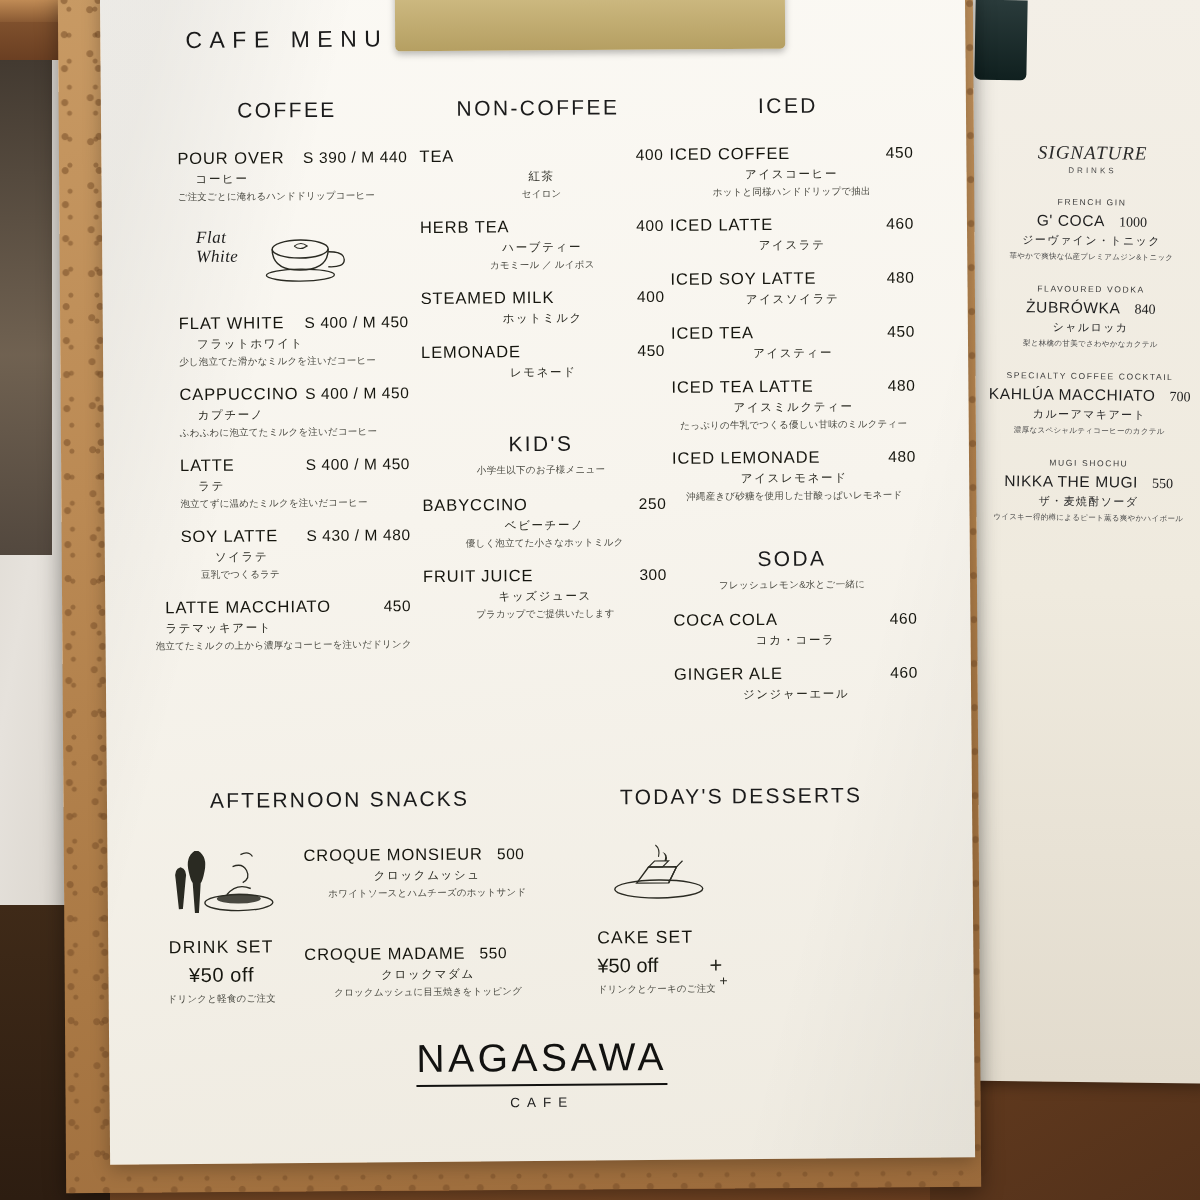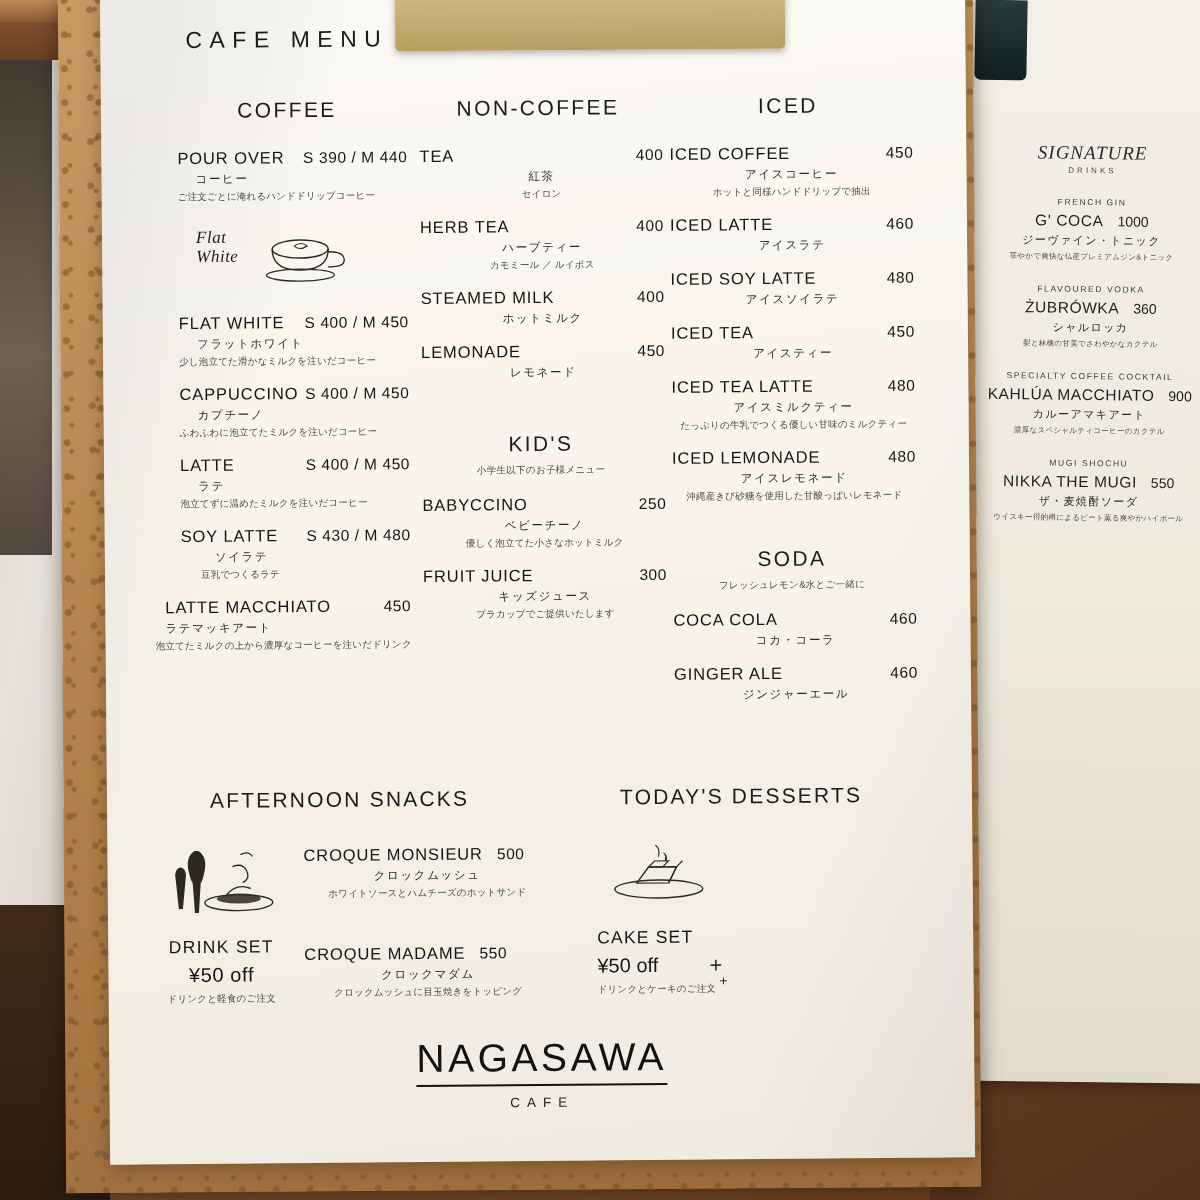--- a/index.html
+++ b/index.html
@@ -60,21 +60,21 @@
     background:linear-gradient(180deg,#2a3b3b,#10201f);
     border-radius:0 0 6px 6px;
     transform:rotate(1deg);
   }
   .rc-title { text-align:center; font-family:"Liberation Serif", serif; font-style:italic; font-size:19px; letter-spacing:1px; color:#2b2b2b; }
   .rc-sub { text-align:center; font-size:8px; letter-spacing:3px; color:#4a4a4a; margin-top:2px; }
   .rc-group { margin-top:22px; }
   .rc-cat { text-align:center; font-size:8.5px; letter-spacing:1.6px; color:#3b3b3b; }
   .rc-row { display:flex; justify-content:center; align-items:baseline; gap:14px; margin-top:5px; }
   .rc-name { font-size:15.5px; letter-spacing:.6px; color:#1e1e1e; }
-  .rc-price { font-size:14px; color:#1e1e1e; }
+  .rc-price { font-size:14px; color:#1e1e1e;font-family:Liberation Serif, serif; }
   .rc-jp { text-align:center; font-size:11px; letter-spacing:1.4px; color:#2b2b2b; margin-top:3px; }
   .rc-desc { text-align:center; font-size:7.5px; letter-spacing:.3px; color:#4d4d4d; margin-top:4px; }
 
   
   .cork {
     position:absolute; left:62px; top:-10px; width:915px; height:1200px;
     background:
       radial-gradient(circle at 18% 22%, rgba(120,78,40,.55) 0 3px, transparent 4px),
       radial-gradient(circle at 42% 62%, rgba(120,78,40,.5) 0 2px, transparent 3px),
       radial-gradient(circle at 72% 38%, rgba(120,78,40,.5) 0 3px, transparent 4px),
@@ -209,31 +209,31 @@
       <span class="rc-price">1000</span>
     </div>
     <div class="rc-jp">ジーヴァイン・トニック</div>
     <div class="rc-desc">華やかで爽快な仏産プレミアムジン&amp;トニック</div>
   </div>
 
   <div class="rc-group">
     <div class="rc-cat">FLAVOURED VODKA</div>
     <div class="rc-row">
       <span class="rc-name">ŻUBRÓWKA</span>
-      <span class="rc-price">360</span>
+      <span class="rc-price">840</span>
     </div>
     <div class="rc-jp">シャルロッカ</div>
     <div class="rc-desc">梨と林檎の甘美でさわやかなカクテル</div>
   </div>
 
   <div class="rc-group">
     <div class="rc-cat">SPECIALTY COFFEE COCKTAIL</div>
     <div class="rc-row">
       <span class="rc-name">KAHLÚA MACCHIATO</span>
-      <span class="rc-price">900</span>
+      <span class="rc-price">700</span>
     </div>
     <div class="rc-jp">カルーアマキアート</div>
     <div class="rc-desc">濃厚なスペシャルティコーヒーのカクテル</div>
   </div>
 
   <div class="rc-group">
     <div class="rc-cat">MUGI SHOCHU</div>
     <div class="rc-row">
       <span class="rc-name">NIKKA THE MUGI</span>
       <span class="rc-price">550</span>

